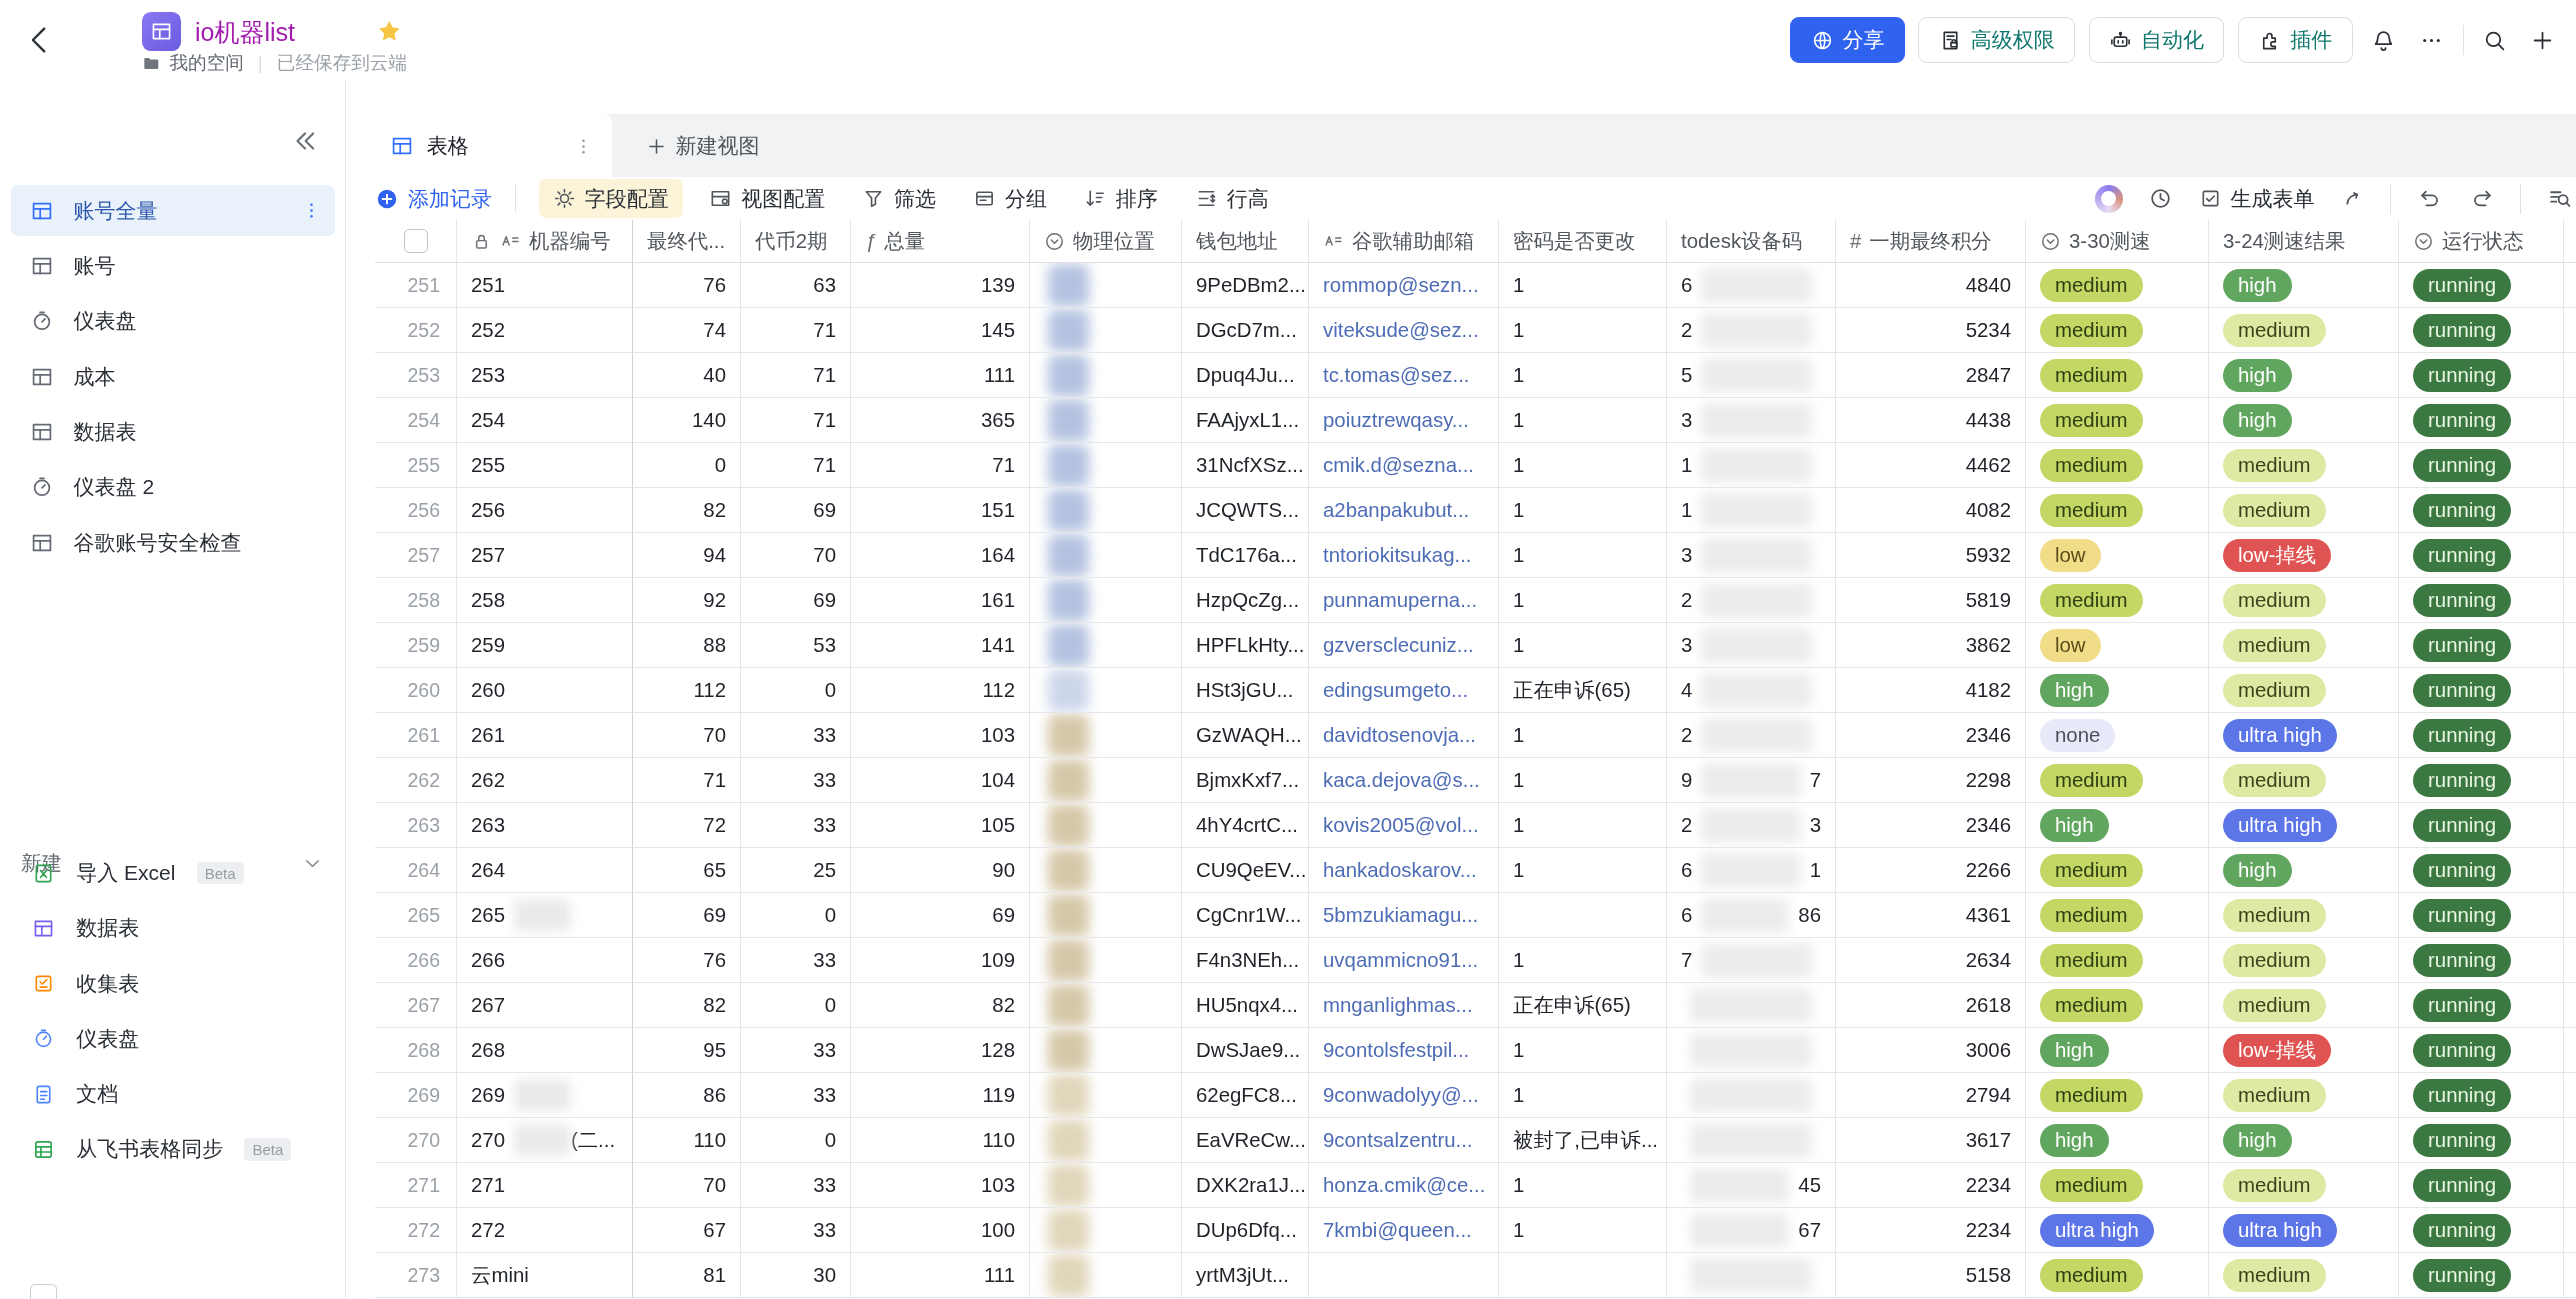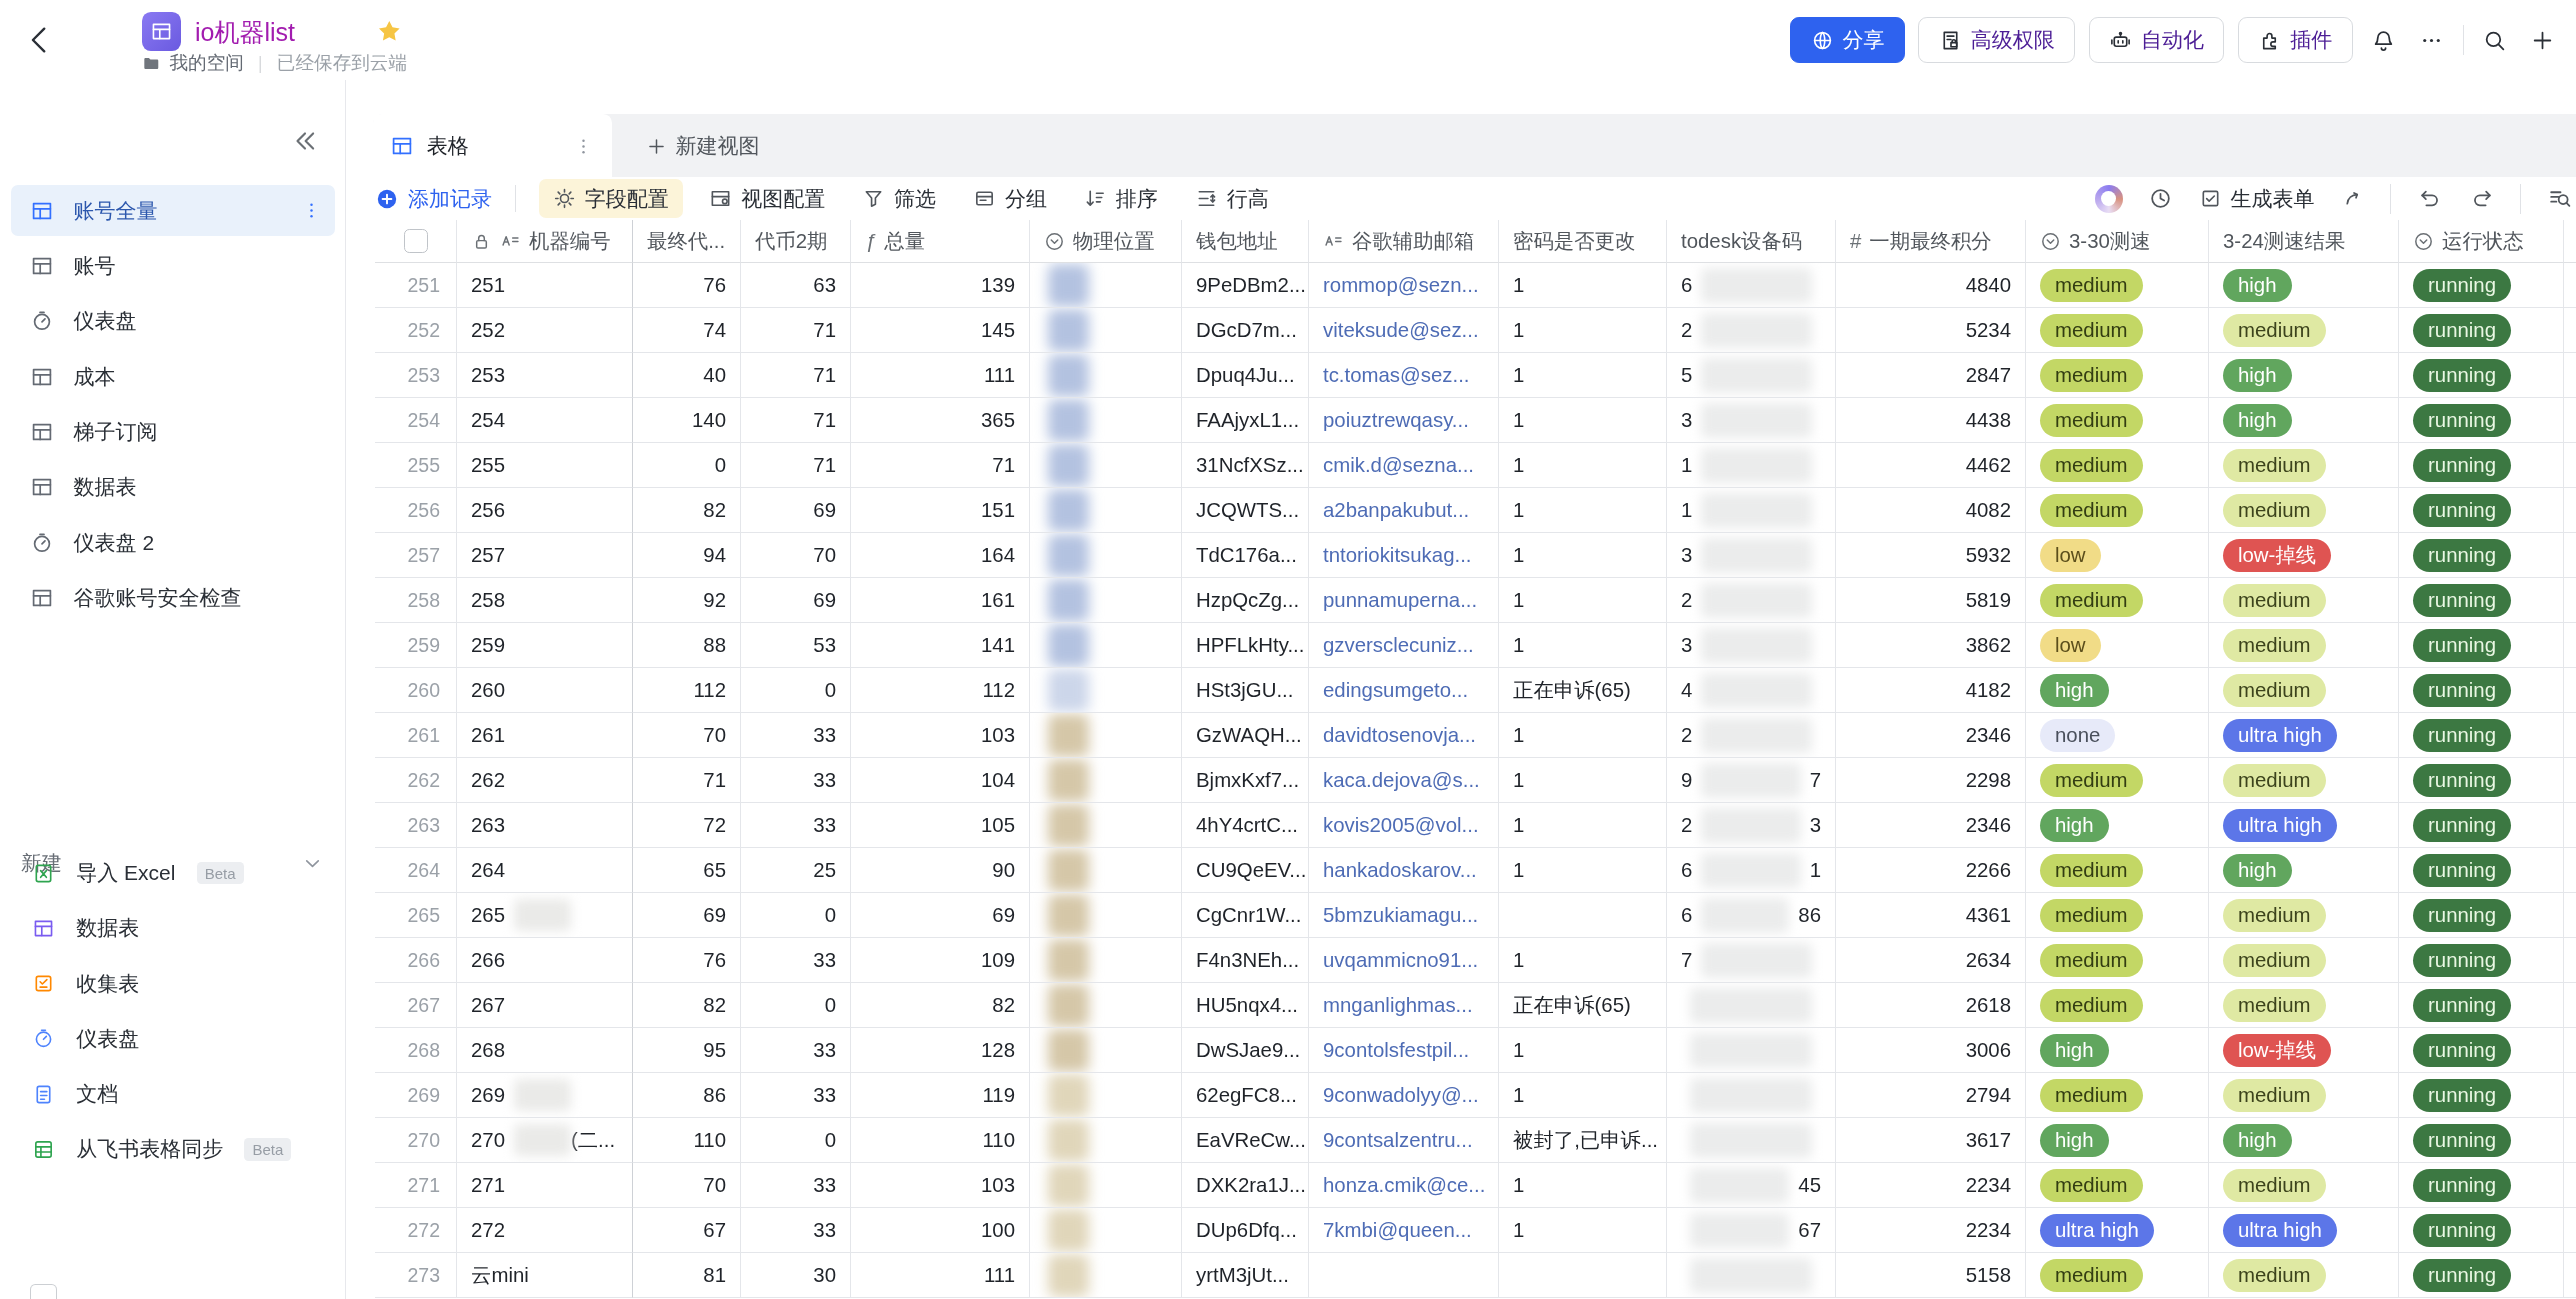--- a/index.html
+++ b/index.html
@@ -17,21 +17,21 @@
     background:linear-gradient(135deg,#8a79f2,#6a5ae0); color:#fff; display:flex; align-items:center; justify-content:center; }
   .appicon .ic { width:23px; height:23px; }
   .doctitle { position:absolute; left:195px; top:16px; font-size:25px; font-weight:500; color:#a21caf; }
   .star { position:absolute; left:376px; top:17.7px; width:26.6px; height:26.6px; }
   .subrow { position:absolute; left:142px; top:50px; display:flex; align-items:center; gap:8.9px; font-size:18.6px; color:#646a73; }
   .subrow .ic { width:18.6px; height:18.6px; color:#70757c; }
   .subdiv { color:#d8dadd; font-size:17.7px; padding:0 5.3px; }
   .saved { color:#9ba1a8; }
   .topright { position:absolute; right:16px; top:17px; height:46px; display:flex; align-items:center; gap:13.3px; }
   .tbtn { height:46px; display:inline-flex; align-items:center; gap:8.9px; padding:0 19.5px; border:0.9px solid #d8dbdf;
-    border-radius:8.9px; background:#fff; font-size:21px; color:#4c1d95; cursor:pointer; }
+    border-radius:8.9px; background:#fff; font-size:21px; color:#0f766e; cursor:pointer; }
   .tbtn .ic { width:23px; height:23px; color:#2a2f36; }
   .tbtn.primary { background:#2e62ef; border-color:#2e62ef; color:#fff; }
   .tbtn.primary .ic { color:#fff; }
   .iconbtn { width:35px; height:35px; display:inline-flex; align-items:center; justify-content:center; color:#2a2f36; cursor:pointer; }
   .iconbtn .ic { width:25px; height:25px; }
   .vdiv { width:0.9px; height:30px; background:#e0e2e6; }
 
   
   .sidebar { position:absolute; left:0; top:80px; width:346px; height:1220px; background:#fff; border-right:0.9px solid #e7e8ec; }
   .searchwrap { position:absolute; left:19.5px; top:37px; width:268px; height:50px; border:0.9px solid #d4d7db; border-radius:7px;
@@ -281,29 +281,20 @@
         </span>
         <span>成本</span>
       </div>
       <div class="navitem">
         <span class="ic">
           <svg viewBox="0 0 24 24" fill="none" stroke="currentColor" stroke-width="1.7" stroke-linecap="round" stroke-linejoin="round">
             <path d="M3.6 4.6h16.8v14.8H3.6z"></path>
             <path d="M3.6 9.8h16.8M10.2 9.8v9.6"></path>
           </svg>
         </span>
-        <span>梯子订阅</span>
-      </div>
-      <div class="navitem">
-        <span class="ic">
-          <svg viewBox="0 0 24 24" fill="none" stroke="currentColor" stroke-width="1.7" stroke-linecap="round" stroke-linejoin="round">
-            <path d="M3.6 4.6h16.8v14.8H3.6z"></path>
-            <path d="M3.6 9.8h16.8M10.2 9.8v9.6"></path>
-          </svg>
-        </span>
         <span>数据表</span>
       </div>
       <div class="navitem">
         <span class="ic">
           <svg viewBox="0 0 24 24" fill="none" stroke="currentColor" stroke-width="1.7" stroke-linecap="round" stroke-linejoin="round">
             <circle cx="12" cy="12.8" r="7.4"></circle>
             <path d="M12 12.8l3-3M10 3.4h4"></path>
           </svg>
         </span>
         <span>仪表盘 2</span>

